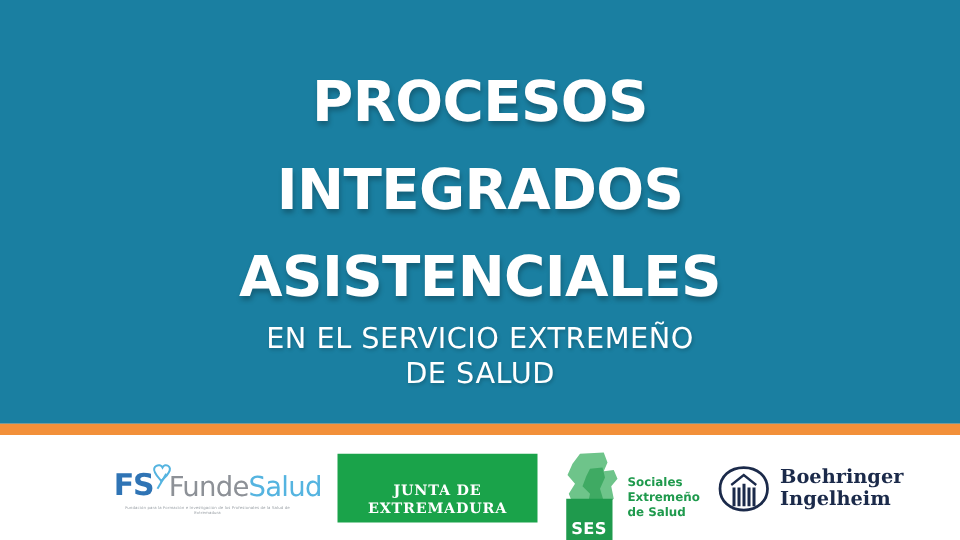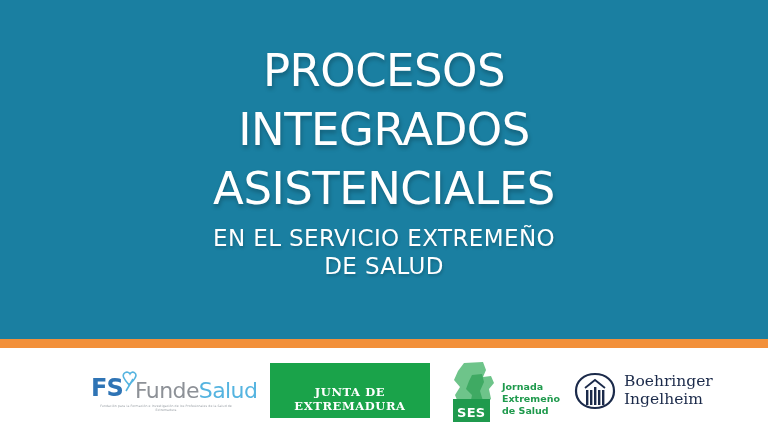--- a/index.html
+++ b/index.html
@@ -105,26 +105,26 @@
   .kicker {
     font-family: "DejaVu Sans", sans-serif;
     font-size: 32px;
     font-weight: 400;
     line-height: 40px;
     letter-spacing: 0.5px;
     text-shadow: 1px 2px 3px rgba(0,0,0,0.22);
   }
   .big {
     font-family: "DejaVu Sans", sans-serif;
-    font-weight: normal;
+    font-weight: bold;
     font-size: 45px;
     line-height: 52px;
     letter-spacing: -0.5px;
     text-shadow: 1px 3px 4px rgba(0,0,0,0.25);
-    margin-top: 7px;
+    margin-top: 18px;
   }
   .tail {
     font-family: "DejaVu Sans", sans-serif;
     font-weight: 400;
     font-size: 23px;
     line-height: 28px;
     letter-spacing: 0.4px;
     margin-top: 9px;
     text-shadow: 1px 2px 3px rgba(0,0,0,0.2);
   }
@@ -191,34 +191,34 @@
   }
 
   
   .ses-wrap { position: relative; width: 128px; height: 58px; }
   .ses-map { position: absolute; left: 0; top: 0; }
   .ses-badge {
     position: absolute; left: 3px; top: 38px;
     background: #1f9a4d; color: #ffffff;
     font-family: "DejaVu Sans", sans-serif;
     font-weight: bold; font-size: 13px;
-    padding: 6px 4px 2px 4px;
+    padding: 17px 4px 2px 4px;
     letter-spacing: 0.3px;
   }
   .ses-text {
     position: absolute; left: 52px; top: 20px;
     font-family: "DejaVu Sans", sans-serif;
     font-weight: bold;
     font-size: 9.5px;
     line-height: 12px;
     color: #1f9a4d;
   }
 
   
-  .bi-wrap { position: relative; width: 146px; height: 44px; }
+  .bi-wrap { position: relative; width: 146px; height: 44px; font-weight: bold; }
   .bi-mark { position: absolute; left: 2px; top: 4px; }
   .bi-text {
     position: absolute; left: 52px; top: 4px;
     font-family: "DejaVu Serif", serif;
     font-size: 15.5px;
     line-height: 18px;
     color: #1b2a4a;
   }
 </style>
 </head>
@@ -262,21 +262,21 @@
   </div>
 
   <div class="logo" id="logo-ses">
     <div class="ses-wrap">
       <svg class="ses-map" width="52" height="58" viewBox="0 0 52 58">
         <path d="M14 2 L33 1 L36 9 L33 16 L41 15 L44 22 L39 28 L41 38 L34 44 L33 56 L20 56 L18 46 L9 44 L5 34 L10 26 L4 19 L8 10 Z" fill="#6ec48a"></path>
         <path d="M22 14 L32 13 L34 21 L30 30 L33 40 L26 47 L20 44 L22 34 L16 28 L19 20 Z" fill="#3faa63"></path>
       </svg>
       <div class="ses-badge">SES</div>
       <div class="ses-text">
-        <div>Jornada</div>
+        <div>Sociales</div>
         <div>Extremeño</div>
         <div>de Salud</div>
       </div>
     </div>
   </div>
 
   <div class="logo" id="logo-boehringer">
     <div class="bi-wrap">
       <svg class="bi-mark" width="42" height="38" viewBox="0 0 42 38">
         <path d="M21 2 C10 2, 2 9, 2 19 C2 29, 10 36, 21 36 C32 36, 40 29, 40 19 C40 9, 32 2, 21 2 Z" fill="none" stroke="#1b2a4a" stroke-width="2.2"></path>

